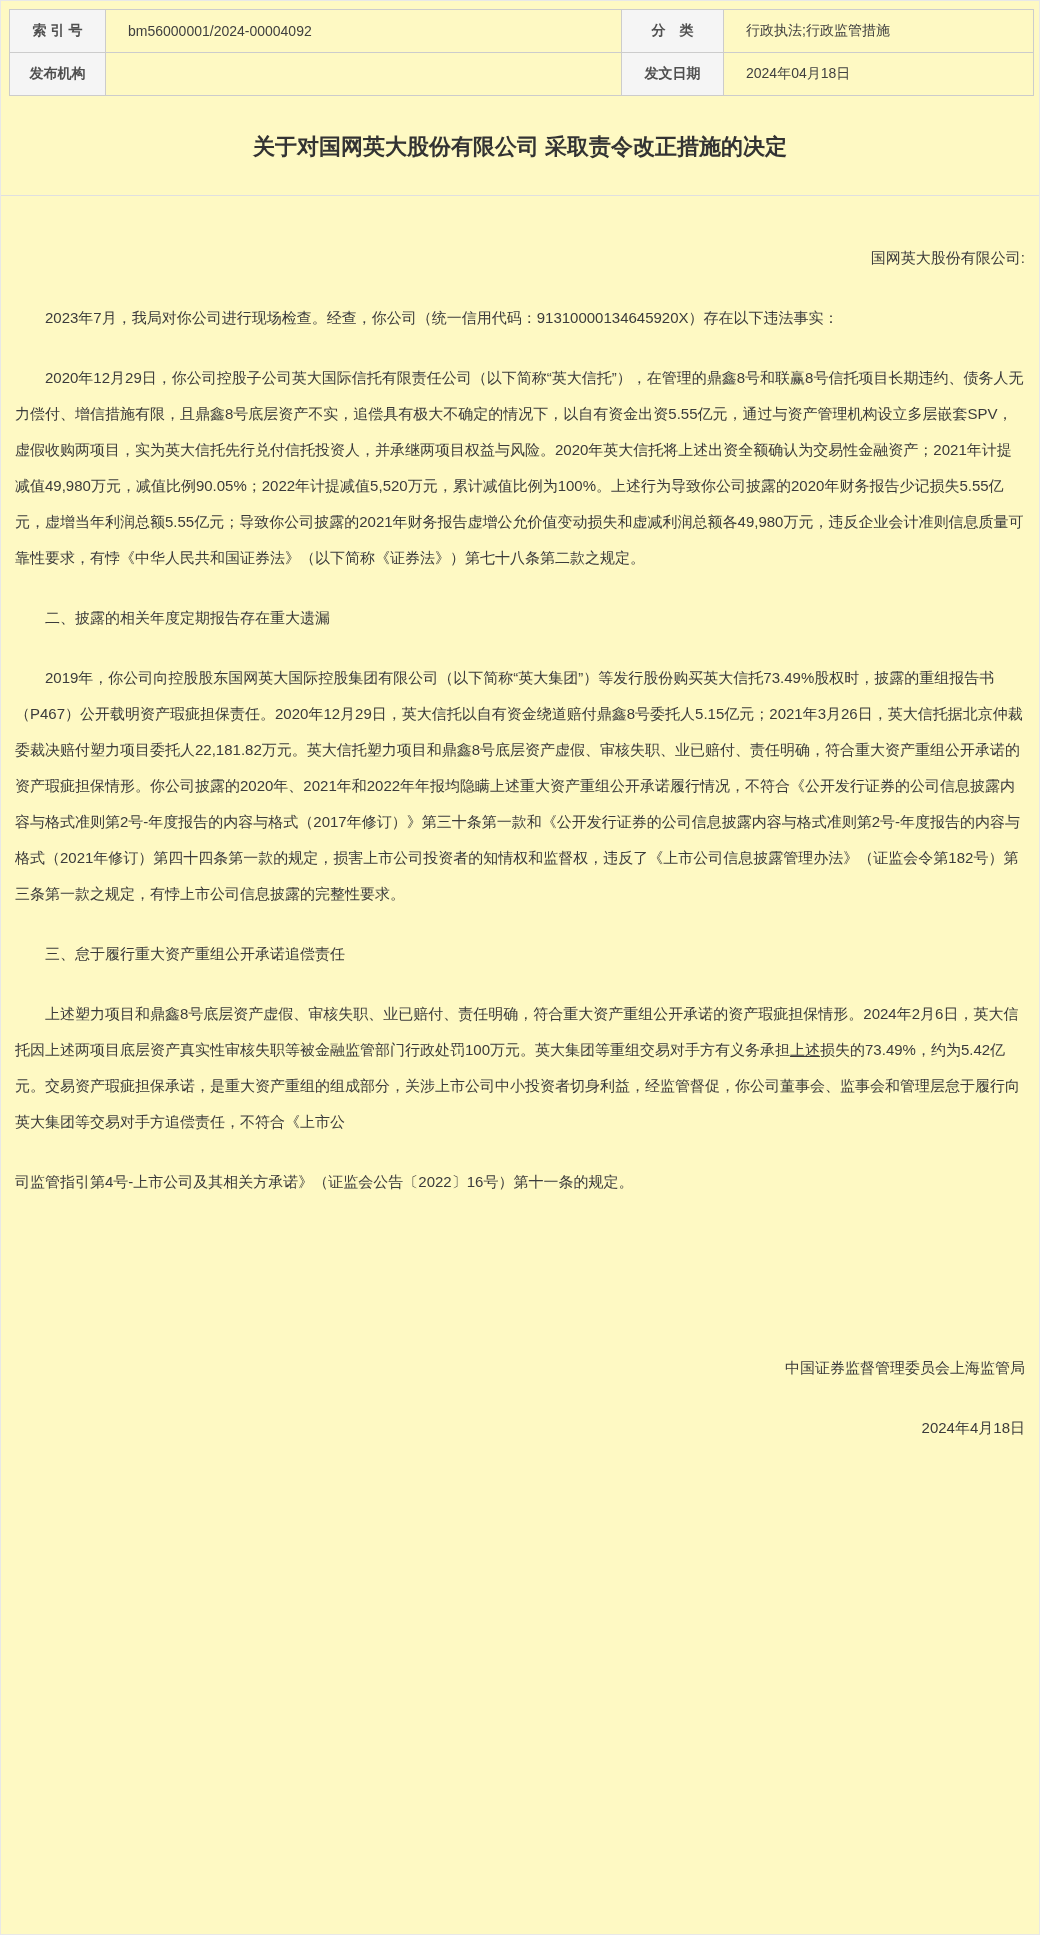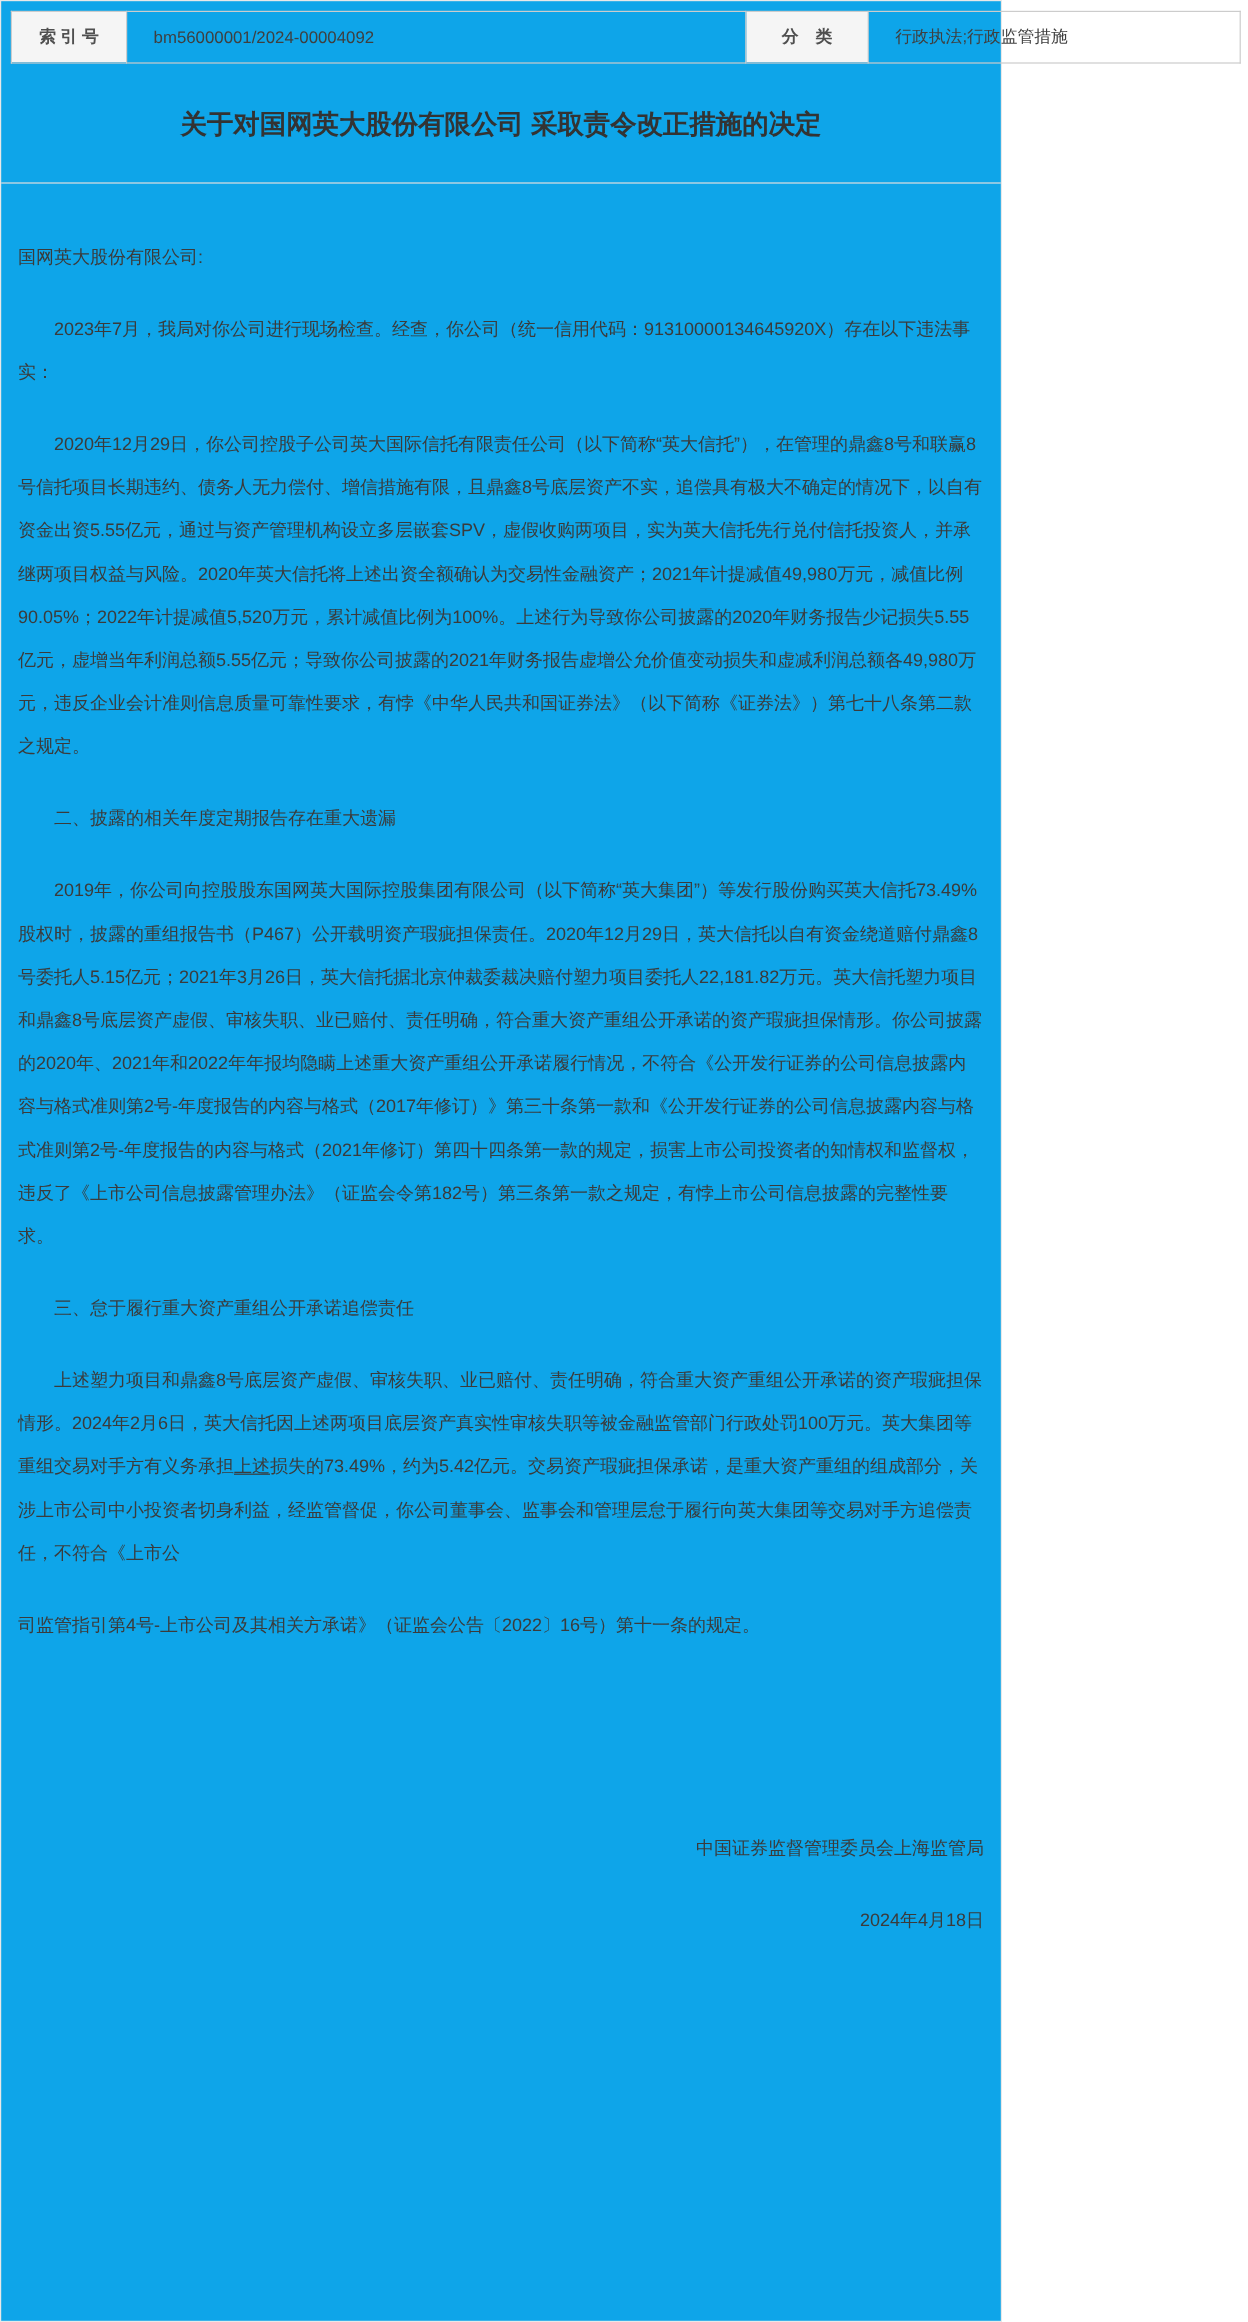--- a/index.html
+++ b/index.html
@@ -1,20 +1,20 @@
 <!DOCTYPE html>
 <html lang="zh"><head>
 <meta charset="utf-8">
 <style>
   html, body { margin: 0; padding: 0; background: #ffffff; }
   .page {
-    width: 835px;
+    width: 1040px;
     min-height: 1935px;
     box-sizing: border-box;
-    background: #0ea5e9;
+    background: #fef9c3;
     border: 1px solid #e8e8e8;
     font-family: "Liberation Sans", sans-serif;
   }
   
   table.meta {
     border-collapse: collapse;
     table-layout: fixed;
     width: 1024px;
     margin: 8px;
   }
@@ -51,21 +51,21 @@
   }
   
   .content {
     padding: 0 14px;
     font-size: 15px;
     line-height: 36px;
     color: #3b3b3b;
   }
   .content p { margin: 24px 0; text-indent: 2em; }
   .content p.no-indent { text-indent: 0; }
-  .content p.salutation { margin-top: 44px; }
+  .content p.salutation { margin-top: 44px; text-align: right; }
   .content .u { text-decoration: underline; margin-top: 27px; }
   .content p.sign { text-align: right; text-indent: 0; }
   .content p.sign-org { margin-top: 150px; }
   .content p.sign-date { margin-top: 24px; margin-bottom: 48px; }
 </style>
 </head>
 <body>
 
 <div class="page">
 
@@ -76,20 +76,26 @@
         <col style="width:102px">
         <col style="width:310px">
     </colgroup>
     <tbody>
       <tr>
         <td class="lbl">索 引 号</td>
         <td class="val">bm56000001/2024-00004092</td>
         <td class="lbl">分　类</td>
         <td class="val">行政执法;行政监管措施</td>
       </tr>
+      <tr>
+        <td class="lbl">发布机构</td>
+        <td class="val"></td>
+        <td class="lbl">发文日期</td>
+        <td class="val">2024年04月18日</td>
+      </tr>
     </tbody>
   </table>
 
   <h1 class="title">关于对国网英大股份有限公司 采取责令改正措施的决定</h1>
 
   <div class="divider"></div>
 
   <div class="content">
     <p class="no-indent salutation">国网英大股份有限公司:</p>
     <p>2023年7月，我局对你公司进行现场检查。经查，你公司（统一信用代码：91310000134645920X）存在以下违法事实：</p>

